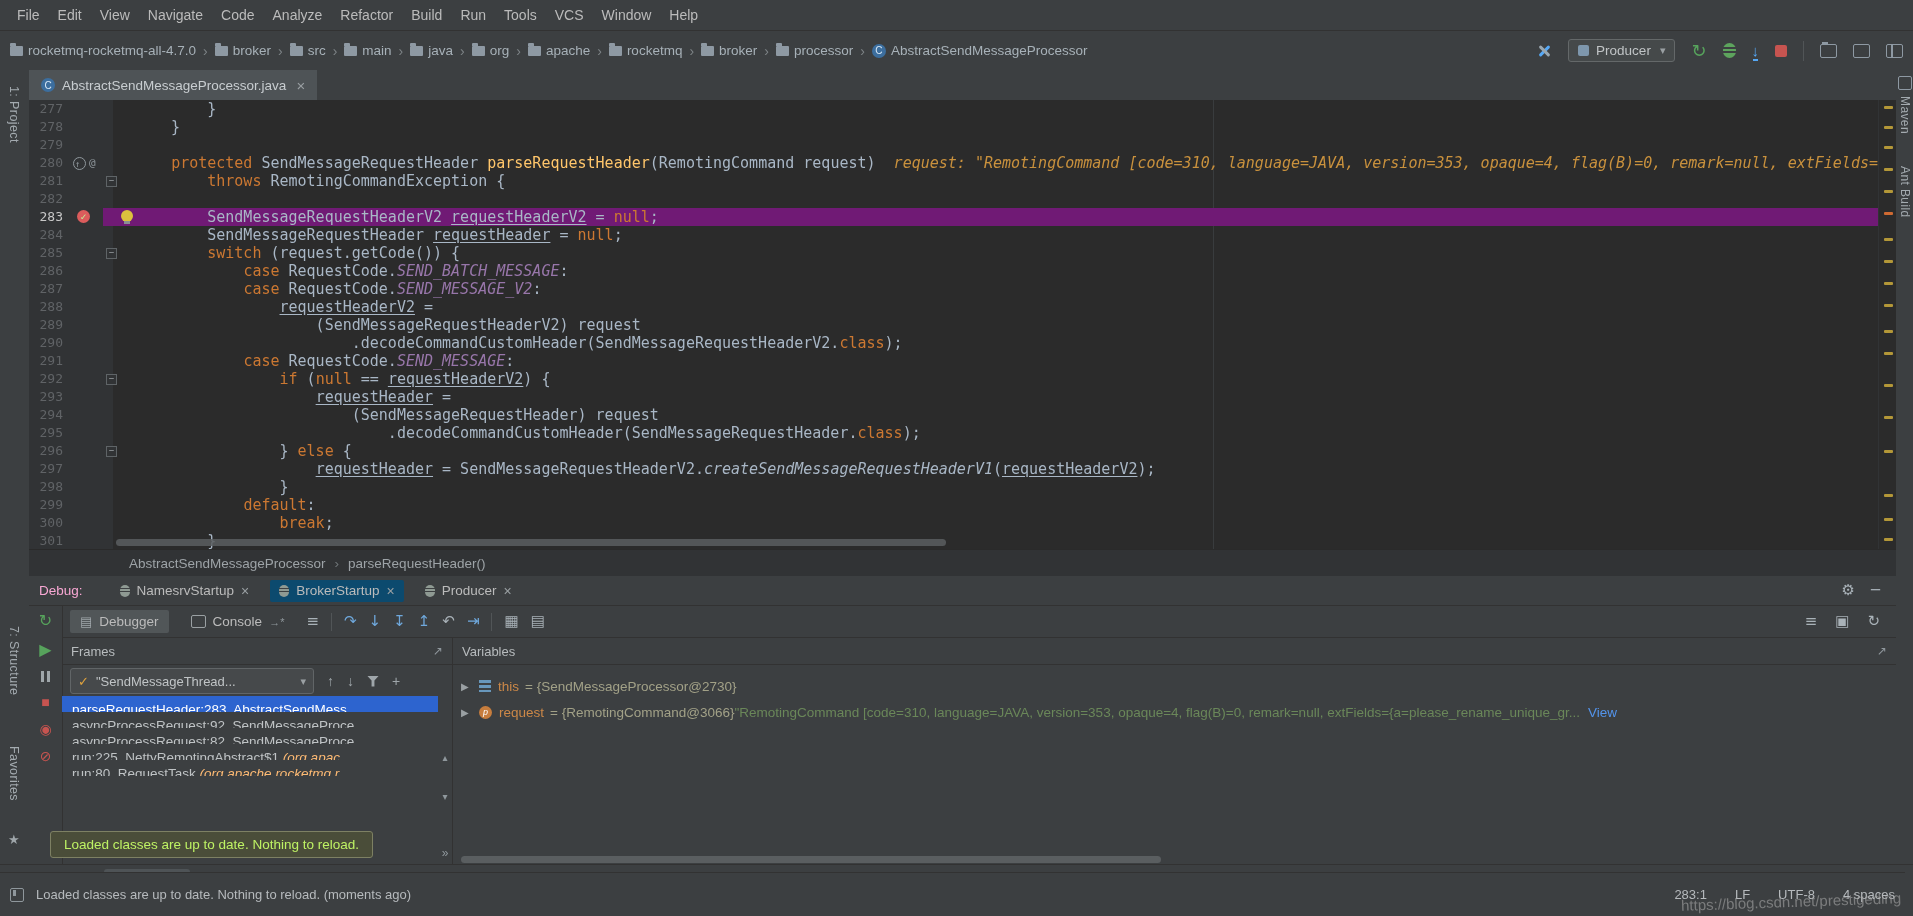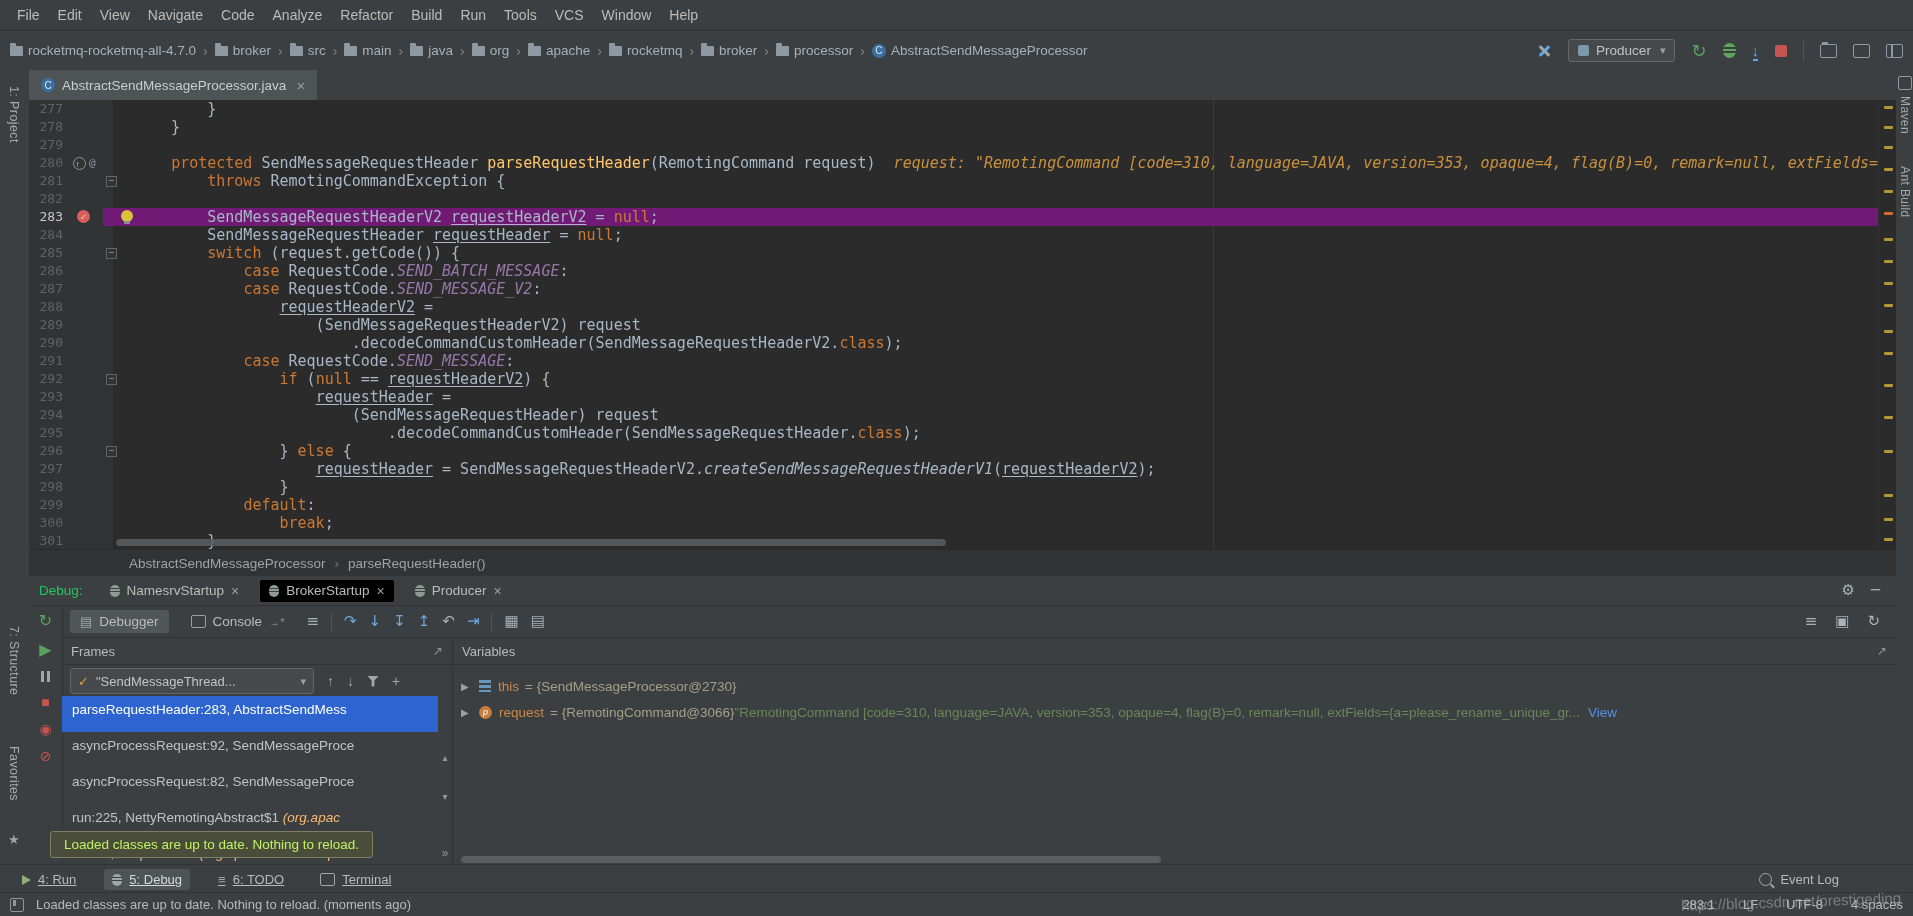--- a/index.html
+++ b/index.html
@@ -91,23 +91,23 @@
   .hscroll{position:absolute;left:87px;bottom:3px;width:830px;height:7px;background:#5a5e60;border-radius:4px;opacity:.85;}
 
   
   .ecrumbs{position:absolute;top:549px;left:29px;right:17px;height:27px;background:#313335;border-top:1px solid #2a2a2a;
            display:flex;align-items:center;padding-left:100px;gap:9px;font-size:13.5px;color:#9da3a7;}
   .ecrumb-sep{color:#6f7578;}
 
   
   .debug{position:absolute;top:576px;left:29px;right:17px;height:288px;background:#3c3f41;}
   .dhead{height:29px;display:flex;align-items:center;padding:0 10px;border-bottom:1px solid #323232;}
-  .dlabel{font-size:13.5px;color:#22c55e;margin-right:18px;}
+  .dlabel{font-size:13.5px;color:#f9a8d4;margin-right:28px;}
   .dtab{display:inline-flex;align-items:center;gap:7px;padding:3px 9px;font-size:13.5px;color:#bbbbbb;margin-right:12px;}
-  .dtab.active{background:#000000;border-radius:2px;}
+  .dtab.active{background:#0c4a6e;border-radius:2px;}
   .bug-ic{width:10px;height:12px;border-radius:5px;background:#8f9a93;position:relative;flex:none;}
   .bug-ic::after{content:'';position:absolute;left:0;right:0;top:3px;height:1px;background:#3c3f41;box-shadow:0 3px 0 #3c3f41;}
   .tab-x{color:#9aa0a3;font-size:14px;}
   .dhead-right{margin-left:auto;display:flex;gap:16px;padding-right:6px;}
   .ticon{color:#a9b2b8;font-size:15px;line-height:1;font-family:"DejaVu Sans",sans-serif;}
   .ticon.blue{color:#6fa8dc;}
   .dtool{height:31px;margin-left:33px;display:flex;align-items:center;gap:12px;padding:0 8px;border-bottom:1px solid #323232;}
   .vtab{display:inline-flex;align-items:center;gap:7px;padding:4px 10px;font-size:13.5px;color:#bbbbbb;}
   .vtab.active{background:#515658;border-radius:2px;}
   .dbgtab-ic{color:#9fa6aa;font-size:13px;}
@@ -126,21 +126,21 @@
   .phead{height:26px;display:flex;align-items:center;padding:0 9px;font-size:13px;color:#b8bcbe;border-bottom:1px solid #323232;}
   .pin{margin-left:auto;color:#8f979c;font-size:12px;}
   .threadrow{height:32px;display:flex;align-items:center;padding:0 8px;gap:13px;}
   .dropdown{flex:0 0 228px;height:24px;display:flex;align-items:center;gap:7px;background:#46494b;
             border:1px solid #616567;border-radius:3px;padding:0 7px;font-size:13px;color:#c0c4c6;overflow:hidden;white-space:nowrap;}
   .chk{color:#e0a33e;font-weight:bold;font-size:13px;}
   .dd-caret{margin-left:auto;color:#9aa0a3;font-size:11px;}
   .trico{color:#9fa6aa;font-size:14px;line-height:1;}
   .funnel{width:12px;height:11px;background:#9fa6aa;clip-path:polygon(0 0,100% 0,62% 45%,62% 100%,38% 100%,38% 45%);}
   #framelist{position:absolute;top:58px;left:0;right:14px;bottom:0;}
-  .frow{height:36px;line-height:28px;padding-left:10px;font-size:13.5px;color:#bfc3c5;white-space:nowrap;overflow:hidden;}
+  .frow{height:16px;line-height:28px;padding-left:10px;font-size:13.5px;color:#bfc3c5;white-space:nowrap;overflow:hidden;}
   .frow.sel{background:#2d64cf;color:#ffffff;}
   .fpkg{color:#fdba74;font-style:italic;}
   .fside{position:absolute;top:58px;right:0;bottom:0;width:14px;display:flex;flex-direction:column;align-items:center;
          color:#8f979c;font-size:10px;padding-top:56px;gap:28px;}
   .fside .more{margin-top:auto;margin-bottom:6px;font-size:12px;}
   .vars{flex:1;position:relative;overflow:hidden;}
   #varlist{padding-top:8px;}
   .vrow{height:26px;display:flex;align-items:center;padding-left:8px;font-size:13.5px;white-space:nowrap;}
   .vexp{width:16px;color:#9aa0a3;font-size:10px;flex:none;}
   .vic-value{width:12px;height:12px;margin:0 7px 0 2px;flex:none;
@@ -166,22 +166,22 @@
   .bbic-bug{width:10px;height:12px;border-radius:5px;background:#9fa6aa;position:relative;}
   .bbic-bug::after{content:'';position:absolute;left:0;right:0;top:3px;height:1px;background:#3c3f41;box-shadow:0 3px 0 #3c3f41;}
   .bbic-list{color:#9fa6aa;font-size:13px;line-height:1;}
   .bbic-list::before{content:'≡';}
   .bbic-term{width:13px;height:11px;border:1.5px solid #9fa6aa;border-radius:2px;}
   .eventlog{margin-left:auto;display:flex;align-items:center;gap:8px;margin-right:60px;}
   .el-ic{width:11px;height:11px;border:1.5px solid #9fa6aa;border-radius:50%;position:relative;}
   .el-ic::after{content:'';position:absolute;width:5px;height:1.5px;background:#9fa6aa;right:-4px;bottom:-1px;transform:rotate(45deg);}
 
   
-  .statusbar{position:absolute;left:0;right:0;bottom:0;height:23px;background:#3c3f41;border-top:1px solid #323232;
-             display:flex;align-items:center;padding:0 10px;font-size:13px;color:#b6babd;}
+  .statusbar{position:absolute;left:0;right:8px;bottom:0;height:23px;background:#3c3f41;border-top:1px solid #323232;
+             display:flex;align-items:center;padding:10px 10px;font-size:13px;color:#b6babd;}
   .sb-ic{width:12px;height:12px;margin-right:12px;position:relative;border:1.5px solid #8f979c;border-radius:2px;flex:none;}
   .sb-ic::after{content:'';position:absolute;left:1.5px;top:1.5px;width:3.5px;height:6px;background:#8f979c;}
   .sb-right{margin-left:auto;display:flex;gap:28px;}
 
   .watermark{position:absolute;right:12px;bottom:6px;font-size:15px;color:rgba(175,175,175,.55);
              transform:rotate(-2deg);z-index:70;pointer-events:none;}
 </style>
 </head>
 <body>
 

